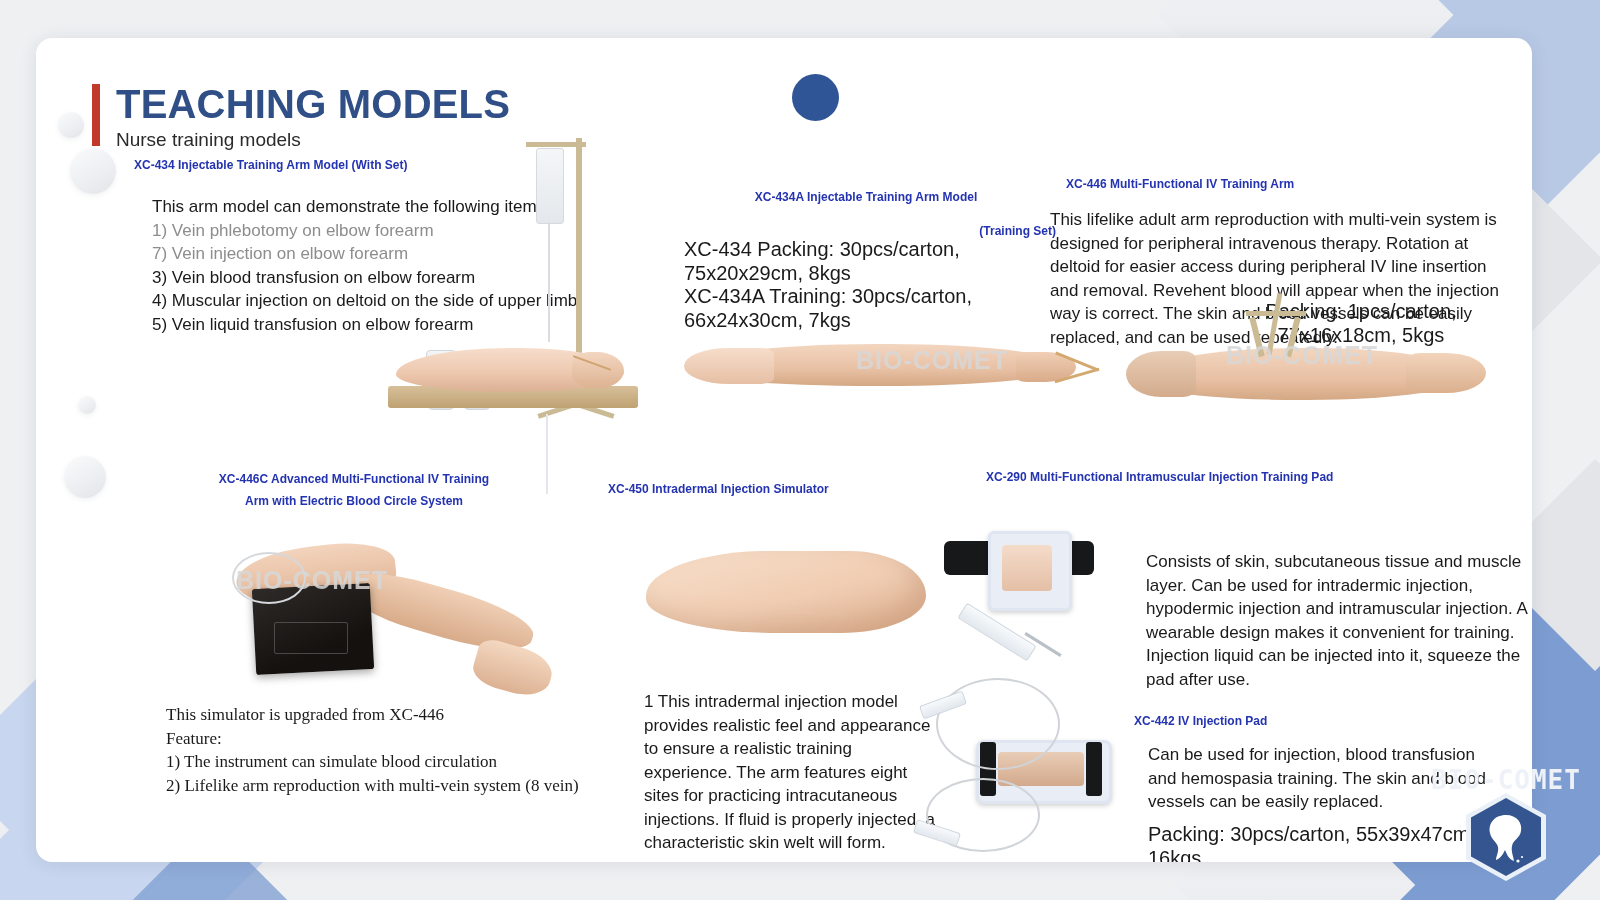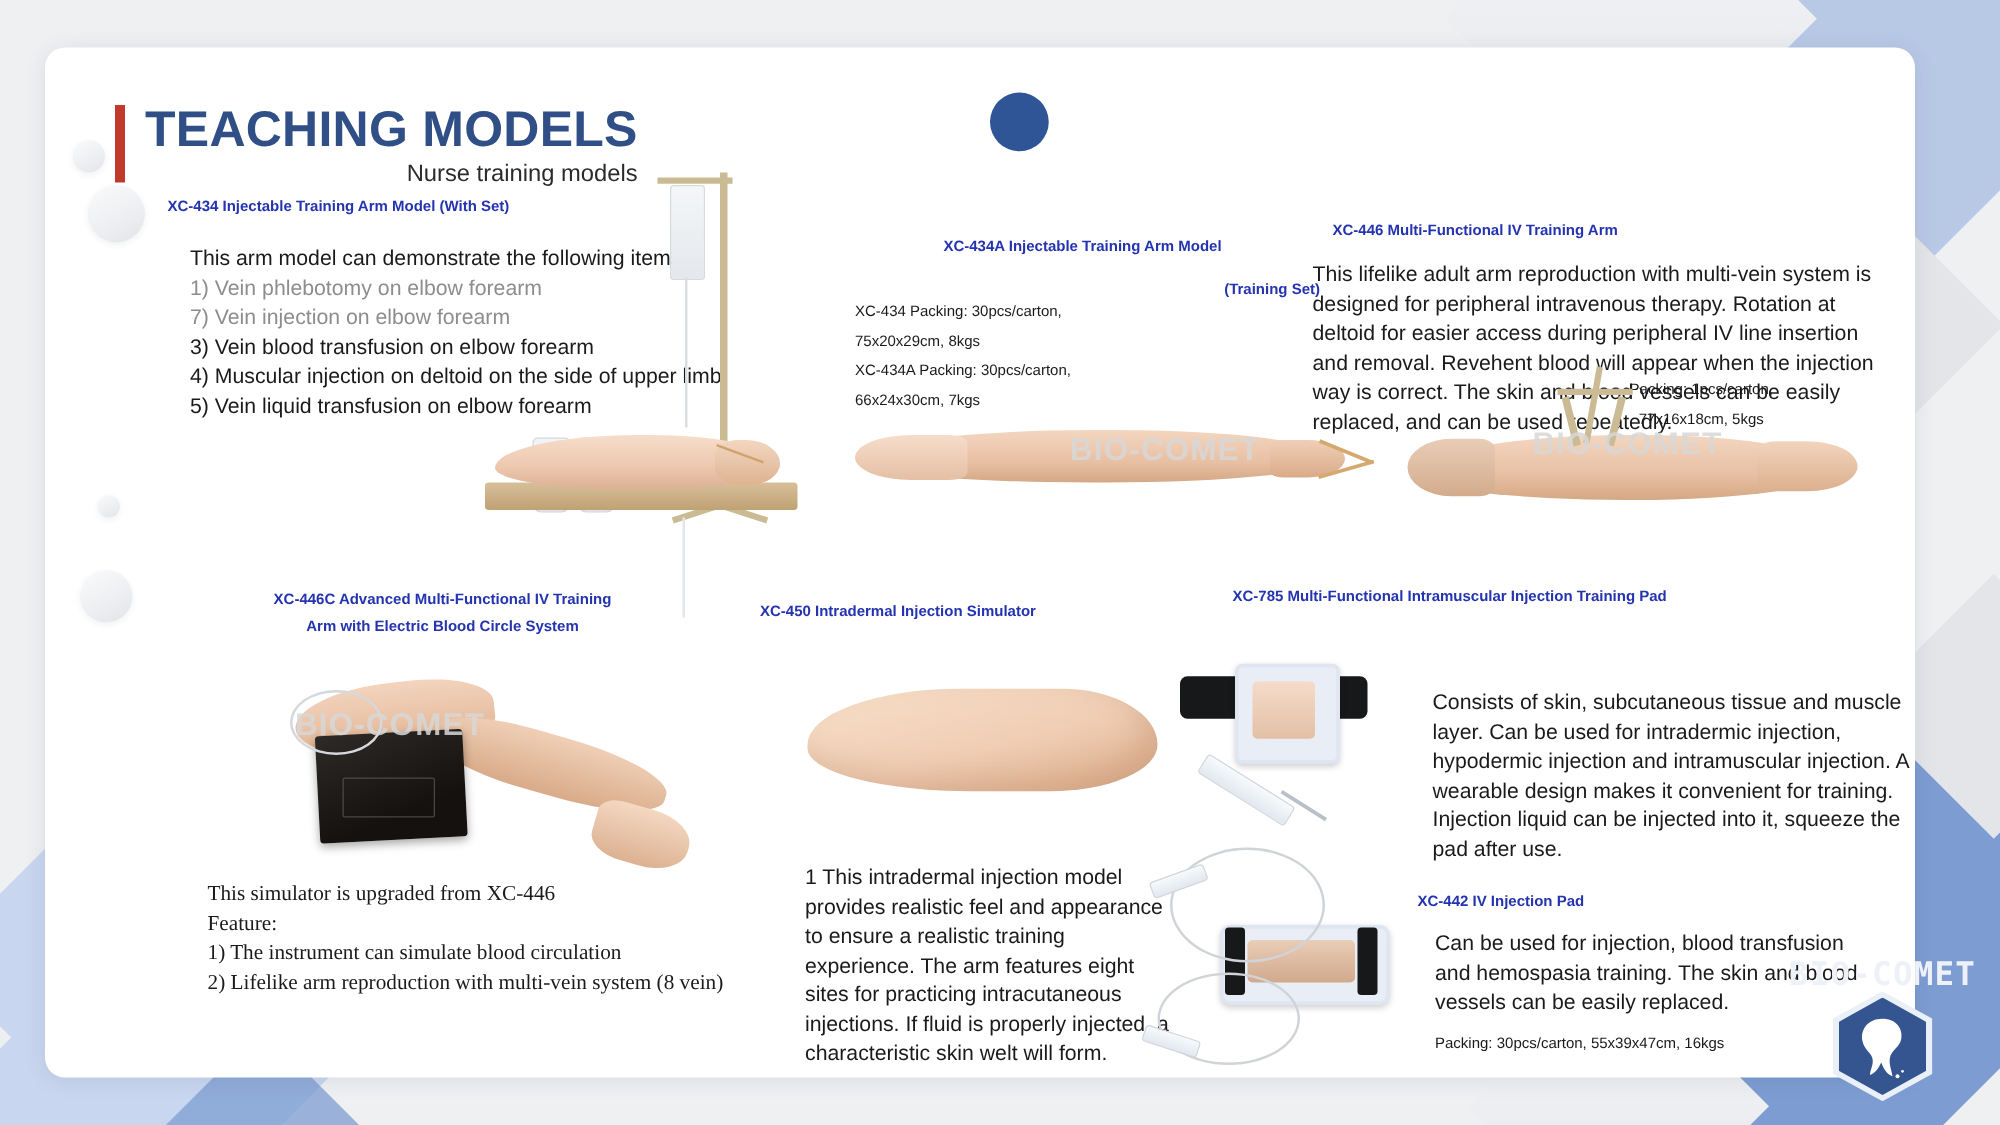--- a/index.html
+++ b/index.html
@@ -33,29 +33,29 @@
 
   .soft-circle{position:absolute;border-radius:50%;
     background:linear-gradient(150deg,#fbfbfc 0%,#eceef1 60%,#e2e4e8 100%);
     box-shadow:0 2px 5px rgba(60,70,90,.07);}
 
   
   .title-block{position:absolute;left:56px;top:42px;}
   .title-bar{position:absolute;left:0;top:4px;width:8px;height:62px;background:#c0392b;}
   .title-main{margin:0;padding-left:24px;font-size:40px;font-weight:bold;
     letter-spacing:.2px;color:#2f4f86;line-height:48px;}
-  .title-sub{margin:0;padding-left:24px;font-size:19px;color:#2b2b2b;line-height:24px;text-align:right;}
+  .title-sub{margin:0;padding-left:24px;font-size:19px;color:#2b2b2b;line-height:24px;}
 
   .blue-dot{position:absolute;left:756px;top:36px;width:47px;height:47px;
     border-radius:50%;background:#2f5597;}
 
   
   .prod-title{color:#2433b0;font-weight:bold;font-size:12px;line-height:23px;margin:0;}
   .body-text{color:#1a1a1a;font-size:17px;line-height:23.5px;margin:0;}
-  .pack-text{color:#1a1a1a;font-size:12px;line-height:23.5px;margin:0;}
+  .pack-text{color:#1a1a1a;font-size:20px;line-height:23.5px;margin:0;}
   .ghost{color:#8d8d8d;}
 
   
   .abs{position:absolute;}
 
   
   .wm{position:absolute;color:#d8d8d8;font-size:25px;font-weight:bold;
       letter-spacing:1px;opacity:.85;}
 
   
@@ -156,21 +156,21 @@
     <div style="position:absolute;left:170px;top:276px;width:2px;height:80px;background:#e3e6ea;"></div>
     <div style="position:absolute;left:196px;top:224px;width:40px;height:2px;background:#cfa36e;transform:rotate(20deg);"></div>
   </div>
 
   <p class="prod-title abs" style="left:640px;top:148px;width:380px;text-align:center;">XC-434A Injectable Training Arm Model</p>
   <p class="prod-title abs" style="left:640px;top:182px;width:380px;text-align:right;">(Training Set)</p>
 
   <div class="abs" style="left:648px;top:200px;width:330px;">
     <p class="pack-text">XC-434  Packing: 30pcs/carton,</p>
     <p class="pack-text">75x20x29cm, 8kgs</p>
-    <p class="pack-text">XC-434A Packing: 30pcs/carton,</p>
+    <p class="pack-text">XC-434A Training: 30pcs/carton,</p>
     <p class="pack-text">66x24x30cm, 7kgs</p>
   </div>
 
   <div class="abs" style="left:630px;top:270px;width:440px;height:110px;">
     <div class="arm-shape skin2" style="left:20px;top:36px;width:380px;height:42px;"></div>
     <div style="position:absolute;left:18px;top:40px;width:90px;height:36px;border-radius:60% 20% 20% 60%;
                 background:linear-gradient(180deg,#f6ddcb,#e6bfa4);"></div>
     <div style="position:absolute;left:350px;top:44px;width:60px;height:30px;border-radius:20% 60% 60% 20%;
                 background:linear-gradient(180deg,#f0cfb6,#d9ab89);"></div>
     <div style="position:absolute;left:388px;top:52px;width:46px;height:3px;background:#d4a96f;transform:rotate(22deg);"></div>
@@ -227,21 +227,21 @@
 
   <div class="abs" style="left:580px;top:485px;width:330px;height:130px;">
     <div style="position:absolute;left:30px;top:28px;width:280px;height:82px;
                 border-radius:48% 30% 34% 52%/60% 60% 50% 46%;
                 background:linear-gradient(165deg,#f8e0cb 0%,#f0cdb3 55%,#dcae8d 100%);
                 box-shadow:inset -12px -10px 22px rgba(170,120,85,.25);"></div>
   </div>
 
   <p class="body-text abs" style="left:608px;top:652px;width:300px;">1 This intradermal injection model provides realistic feel and appearance to ensure a realistic training experience. The arm features eight sites for practicing intracutaneous injections. If fluid is properly injected, a characteristic skin welt will form.</p>
 
-  <p class="prod-title abs" style="left:950px;top:428px;width:520px;">XC-785 Multi-Functional Intramuscular Injection Training Pad</p>
+  <p class="prod-title abs" style="left:950px;top:428px;width:520px;">XC-290 Multi-Functional Intramuscular Injection Training Pad</p>
 
   <div class="abs" style="left:890px;top:465px;width:200px;height:200px;">
     <div class="strap" style="left:18px;top:38px;width:150px;height:34px;border-radius:6px;"></div>
     <div class="pad-frame" style="left:62px;top:28px;width:78px;height:74px;"></div>
     <div class="pad-skin" style="left:76px;top:42px;width:50px;height:46px;
          background:linear-gradient(180deg,#f4dcca,#e4bfa6);"></div>
     <div class="syringe-barrel" style="left:30px;top:120px;width:80px;height:16px;transform:rotate(32deg);"></div>
     <div style="position:absolute;left:96px;top:140px;width:42px;height:3px;background:#b9c0c8;transform:rotate(32deg);"></div>
   </div>
 

